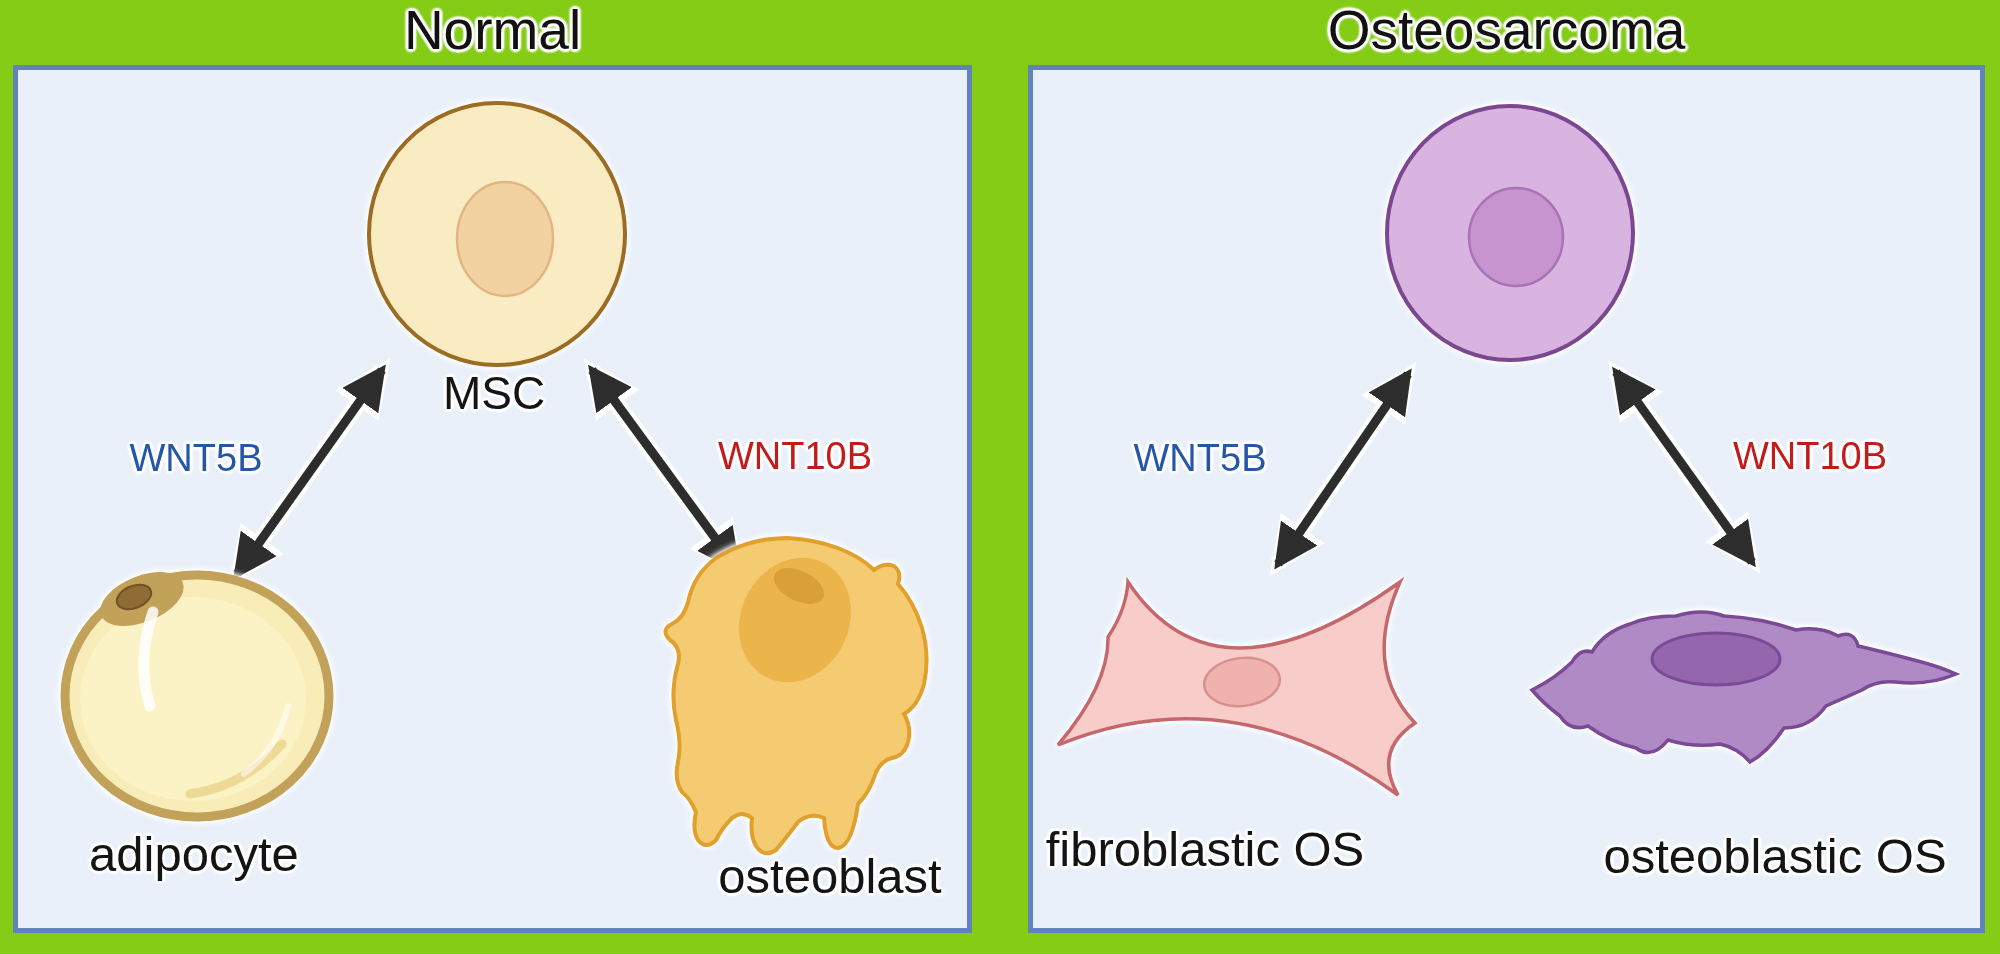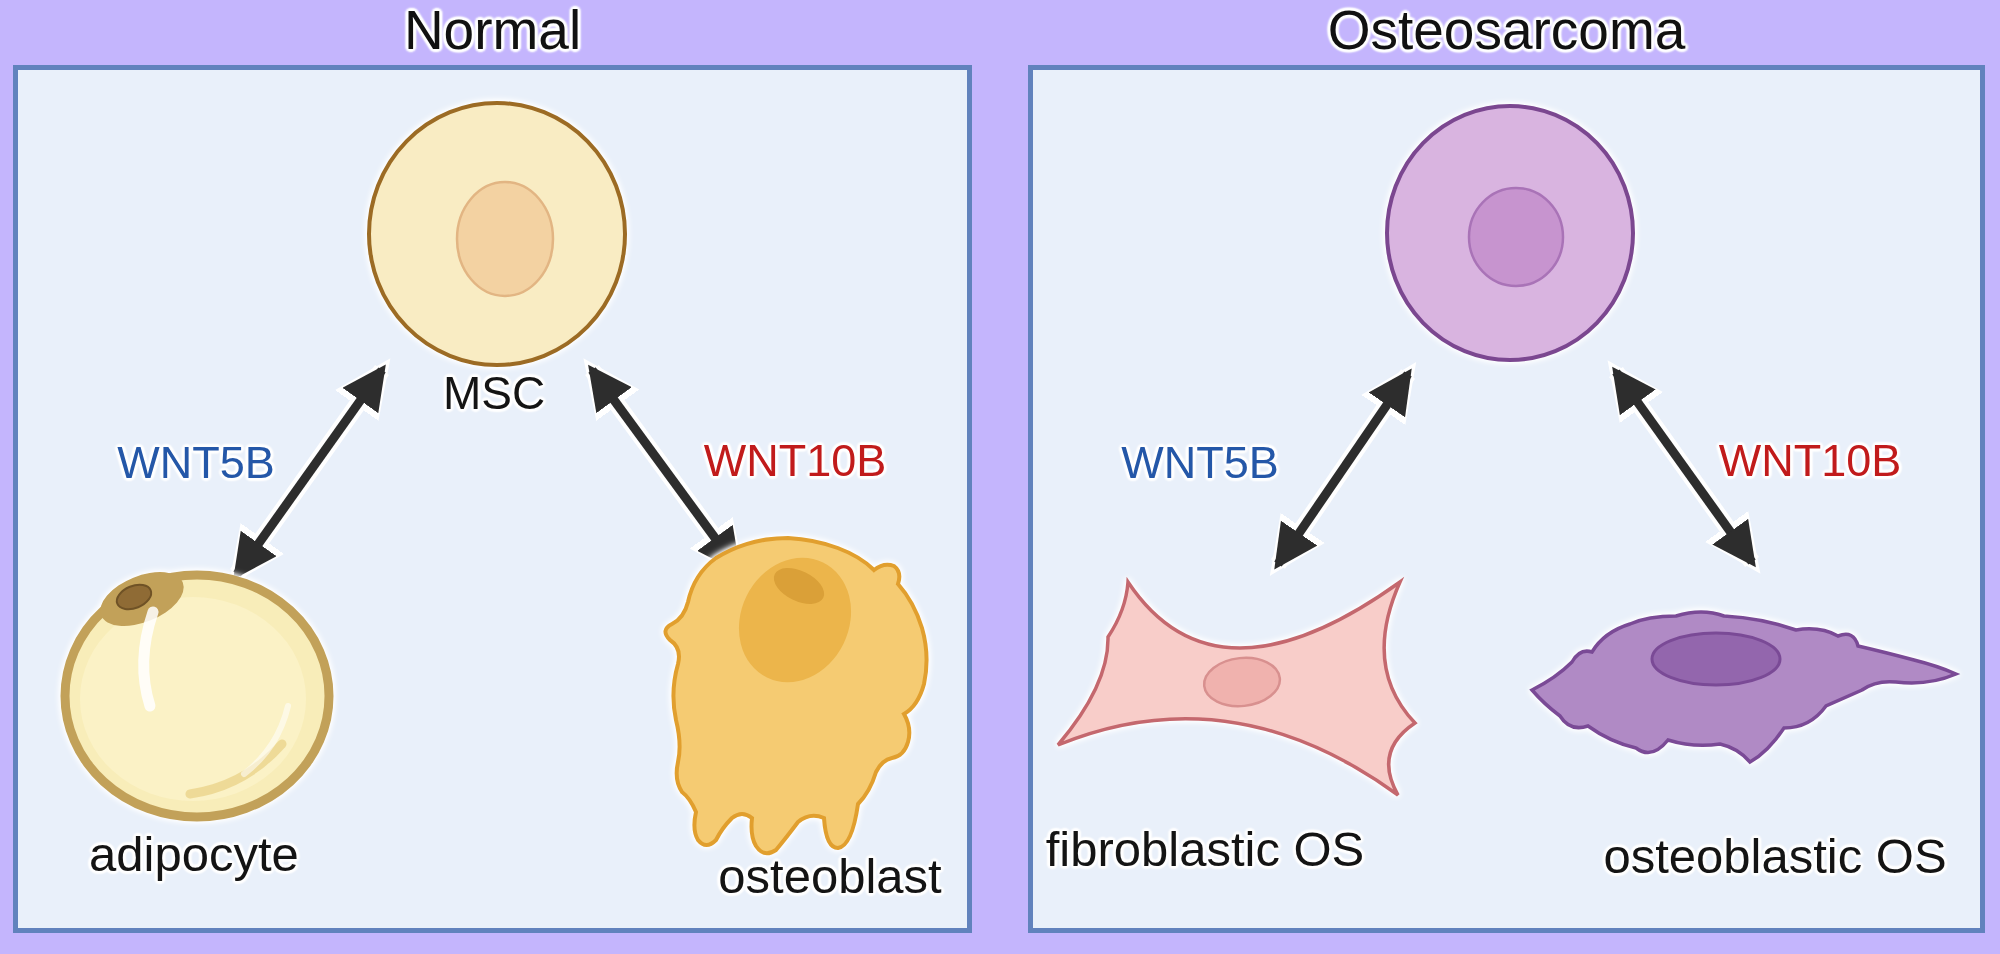--- a/index.html
+++ b/index.html
@@ -1,32 +1,32 @@
 <!DOCTYPE html>
 <html><head>
 <meta charset="utf-8">
 <style>
   html,body{margin:0;padding:0;background:#ffffff;}
-  .stage{position:relative;width:2000px;height:954px;background:#c4b5fd;
+  .stage{position:relative;width:2000px;height:954px;background:#84cc16;
          font-family:"Liberation Sans",sans-serif;overflow:hidden;}
   .panel{position:absolute;top:65px;height:868px;border:5px solid #6182bd;
          background:#e9f0fa;box-sizing:border-box;z-index:1;}
   #panel-left{left:13px;width:959px;}
   #panel-right{left:1028px;width:957px;}
   #diagram-svg{position:absolute;left:0;top:0;z-index:2;}
   .cell{filter:drop-shadow(0 0 3px #ffffff) drop-shadow(0 0 2px #ffffff);}
   .lbl{position:absolute;z-index:3;text-align:center;color:#141414;font-weight:500;
        white-space:nowrap;line-height:1.1;
        text-shadow:-2px -2px 2px #fff,2px -2px 2px #fff,-2px 2px 2px #fff,2px 2px 2px #fff,
                    0 -3px 2px #fff,0 3px 2px #fff,-3px 0 2px #fff,3px 0 2px #fff;}
   .title{font-size:55px;line-height:60px;color:#111111;}
   #title-normal{left:13px;top:0;width:959px;}
   #title-osteosarcoma{left:1028px;top:0;width:957px;}
   #msc-label{left:394px;top:368px;width:200px;font-size:46px;}
-  .gene{font-size:45px;}
+  .gene{font-size:38px;}
   #wnt5b-left-label{left:66px;top:438px;width:260px;}
   #wnt10b-left-label{left:665px;top:436px;width:260px;}
   #wnt5b-right-label{left:1070px;top:438px;width:260px;}
   #wnt10b-right-label{left:1680px;top:436px;width:260px;}
   .cellname{font-size:49px;}
   #adipocyte-label{left:44px;top:828px;width:300px;}
   #osteoblast-label{left:680px;top:850px;width:300px;}
   #fibroblastic-label{left:1030px;top:823px;width:350px;}
   #osteoblastic-label{left:1600px;top:822px;width:350px;margin-top:8px;}
 </style>

